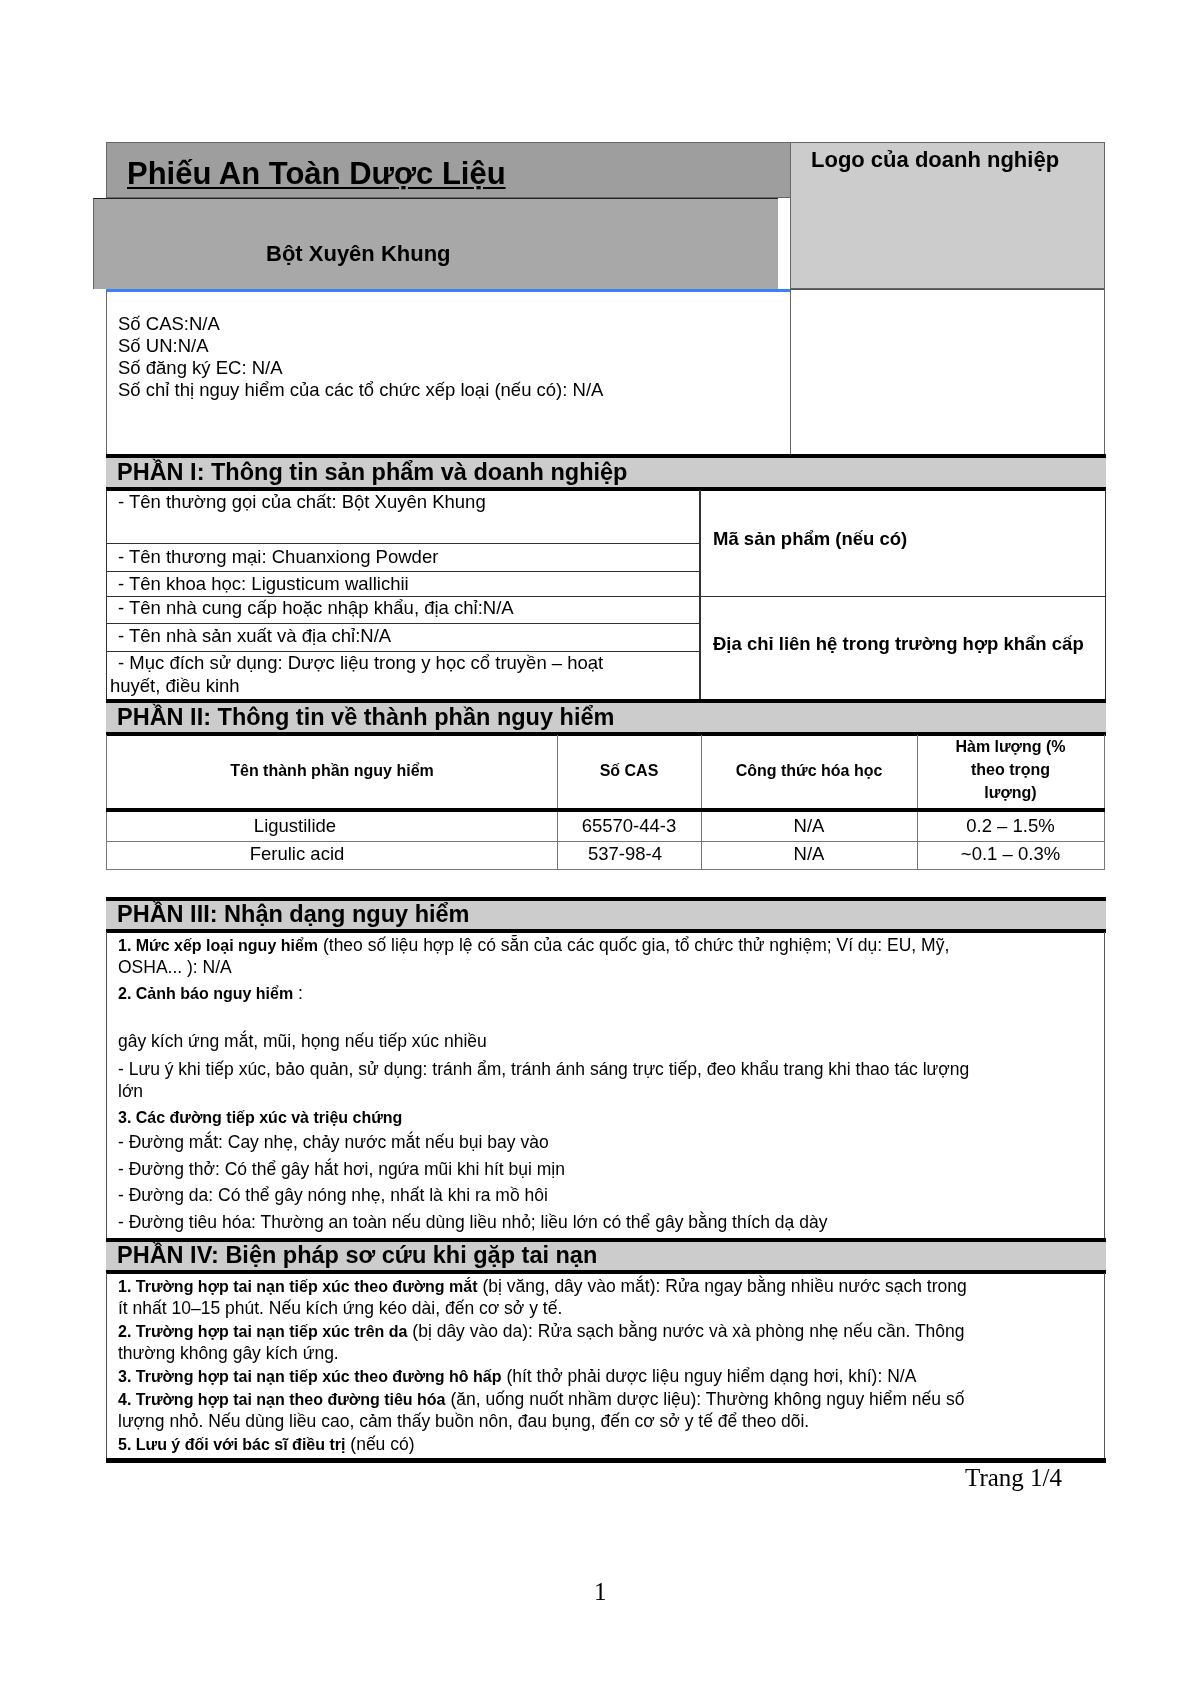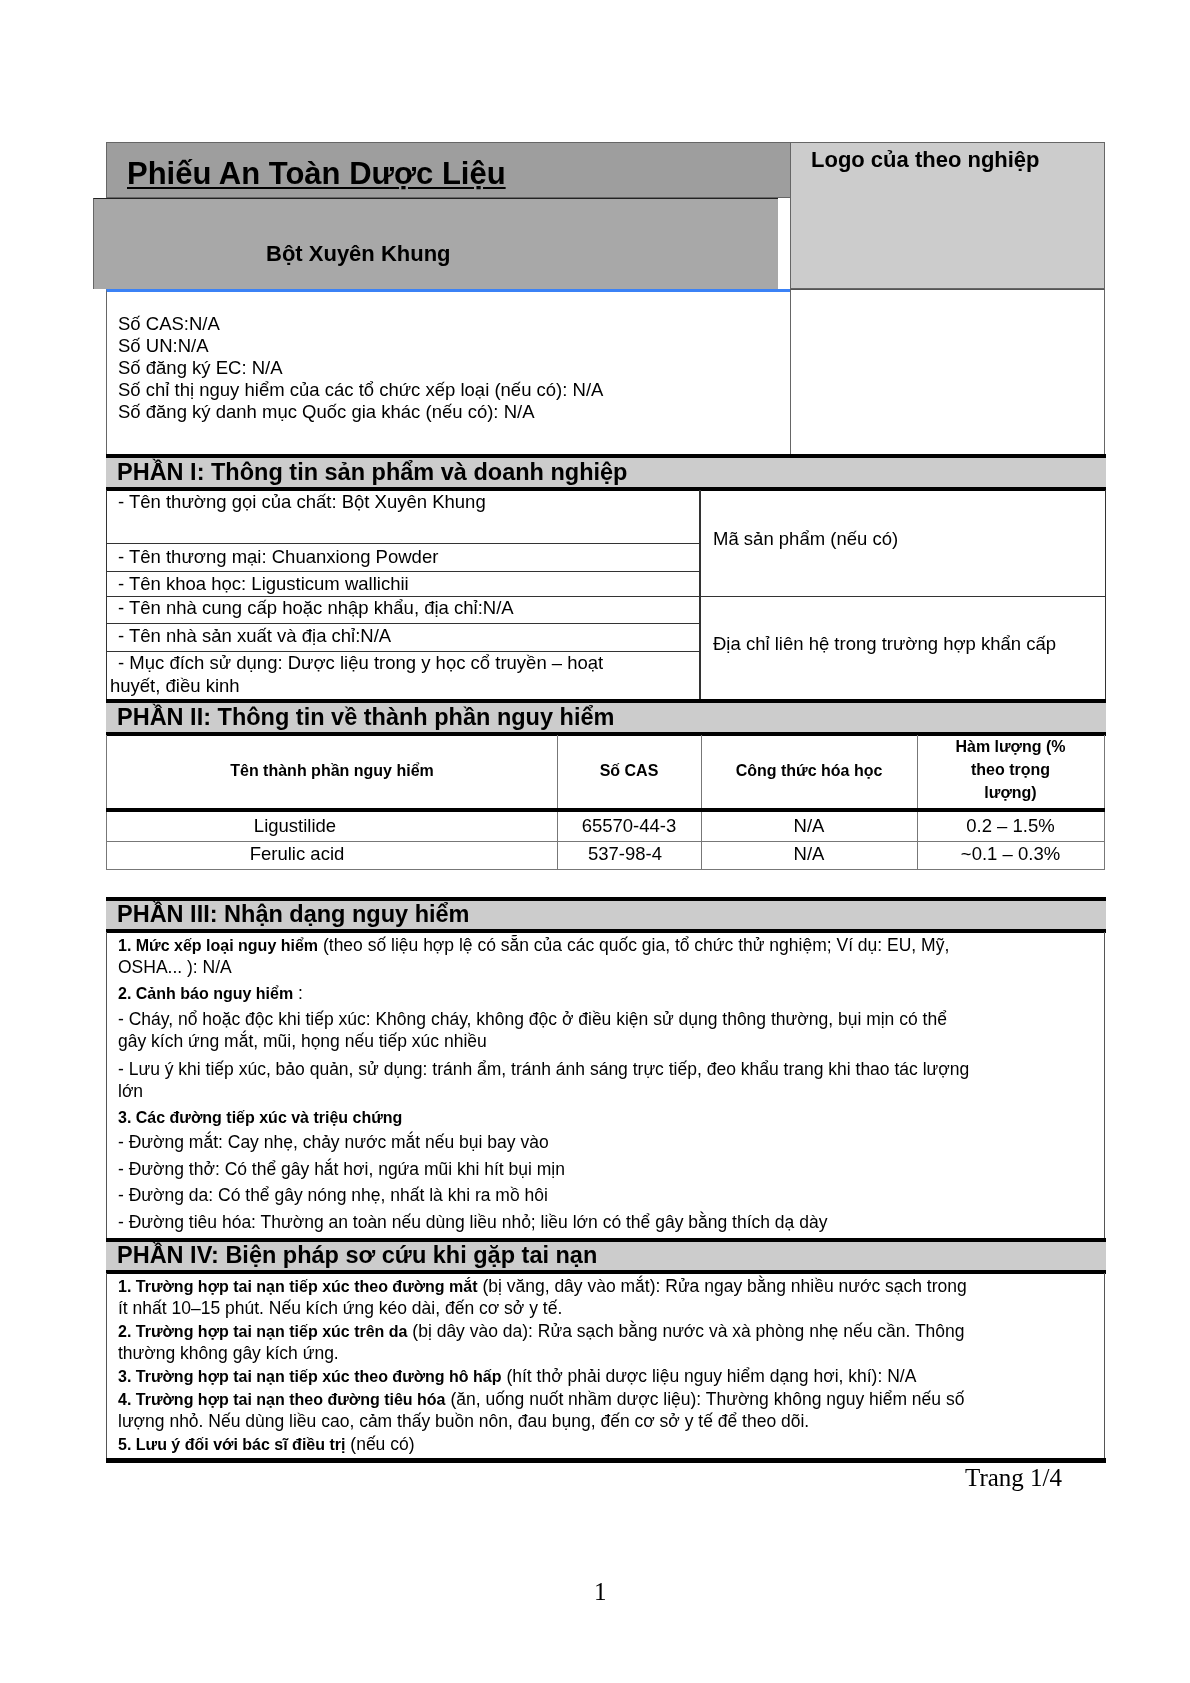--- a/index.html
+++ b/index.html
@@ -24,21 +24,21 @@
   .info-right { left: 790px; top: 289px; width: 315px; height: 167px; border: 1px solid #666; border-top: 1px solid #555;}
 
   
   .bar { left: 106px; width: 1000px; background: #cccccc; border-top: 4px solid #000; border-bottom: 4px solid #000; }
   .bar span { position: absolute; left: 11px; font-size: 23.5px; font-weight: bold; white-space: nowrap; }
 
   
   .s1-cell { border-left: 1px solid #333; border-bottom: 1px solid #333; }
   .s1-cell span { position: absolute; left: 11px; font-size: 18.5px; white-space: nowrap; }
   .s1-right { border-left: 2px solid #333; border-right: 1px solid #333; }
-  .s1-right span { position: absolute; left: 12px; font-size: 18.5px; white-space: nowrap; }
+  .s1-right span { position: absolute; left: 12px; font-size: 18.5px; white-space: nowrap; font-weight: bold; }
 
   
   .t-cell { border-right: 1px solid #777; border-bottom: 1px solid #777; }
   .t-cell.first { border-left: 1px solid #777; }
   .t-head span { position: absolute; left: 0; right: 0; text-align: center; font-size: 16px; font-weight: bold; line-height: 22px; }
   .t-body span { position: absolute; left: 0; right: 0; text-align: center; font-size: 18.5px; white-space: nowrap; }
   .thick-line { left: 106px; width: 999px; height: 4px; background: #000; }
 
   
   .sec-body { left: 106px; width: 999px; border-left: 1px solid #555; border-right: 1px solid #555; }
@@ -51,29 +51,28 @@
 </head>
 <body>
 
 <div class="abs hdr-title">
   <span>Phiếu An Toàn Dược Liệu</span>
 </div>
 <div class="abs hdr-product">
   <span>Bột Xuyên Khung</span>
 </div>
 <div class="abs hdr-logo">
-  <span>Logo của theo nghiệp</span>
+  <span>Logo của doanh nghiệp</span>
 </div>
 
 <div class="abs info-left">
   <div class="line" style="top:21px">Số CAS:N/A</div>
   <div class="line" style="top:43px">Số UN:N/A</div>
   <div class="line" style="top:65px">Số đăng ký EC: N/A</div>
   <div class="line" style="top:87px">Số chỉ thị nguy hiểm của các tổ chức xếp loại (nếu có): N/A</div>
-  <div class="line" style="top:109px">Số đăng ký danh mục Quốc gia khác (nếu có): N/A</div>
 </div>
 <div class="abs info-right"></div>
 
 <div class="abs bar" style="top:454px;height:37px">
   <span style="top:1px">PHẦN I: Thông tin sản phẩm và doanh nghiệp</span>
 </div>
 <div class="abs s1-cell" style="left:106px;top:490px;width:594px;height:54px">
   <span style="top:1px">- Tên thường gọi của chất: Bột  Xuyên Khung</span>
 </div>
 <div class="abs s1-cell" style="left:106px;top:543px;width:594px;height:29px">
@@ -144,21 +143,20 @@
   <span style="top:2px">~0.1 – 0.3%</span>
 </div>
 
 <div class="abs bar" style="top:897px;height:36px">
   <span style="top:0px">PHẦN III: Nhận dạng nguy hiểm</span>
 </div>
 <div class="abs sec-body" style="top:932px;height:307px">
   <div class="ln" style="top:3px"><b>1. Mức xếp loại nguy hiểm</b><span> (theo số liệu hợp lệ có sẵn của các quốc gia, tổ chức thử nghiệm; Ví dụ: EU, Mỹ,</span></div>
   <div class="ln" style="top:25px">OSHA... ): N/A</div>
   <div class="ln" style="top:51px"><b>2. Cảnh báo nguy hiểm</b><span> :</span></div>
-  <div class="ln" style="top:77px">- Cháy, nổ hoặc độc khi tiếp xúc: Không cháy, không độc ở điều kiện sử dụng thông thường, bụi mịn có thể</div>
   <div class="ln" style="top:99px">gây kích ứng mắt, mũi, họng nếu tiếp xúc nhiều</div>
   <div class="ln" style="top:127px">- Lưu ý khi tiếp xúc, bảo quản, sử dụng: tránh ẩm, tránh ánh sáng trực tiếp, đeo khẩu trang khi thao tác lượng</div>
   <div class="ln" style="top:149px">lớn</div>
   <div class="ln" style="top:175px"><b>3. Các đường tiếp xúc và triệu chứng</b></div>
   <div class="ln" style="top:200px">- Đường mắt: Cay nhẹ, chảy nước mắt nếu bụi bay vào</div>
   <div class="ln" style="top:227px">- Đường thở: Có thể gây hắt hơi, ngứa mũi khi hít bụi mịn</div>
   <div class="ln" style="top:253px">- Đường da: Có thể gây nóng nhẹ, nhất là khi ra mồ hôi</div>
   <div class="ln" style="top:280px">- Đường tiêu hóa: Thường an toàn nếu dùng liều nhỏ; liều lớn có thể gây bằng thích dạ dày</div>
 </div>
 

